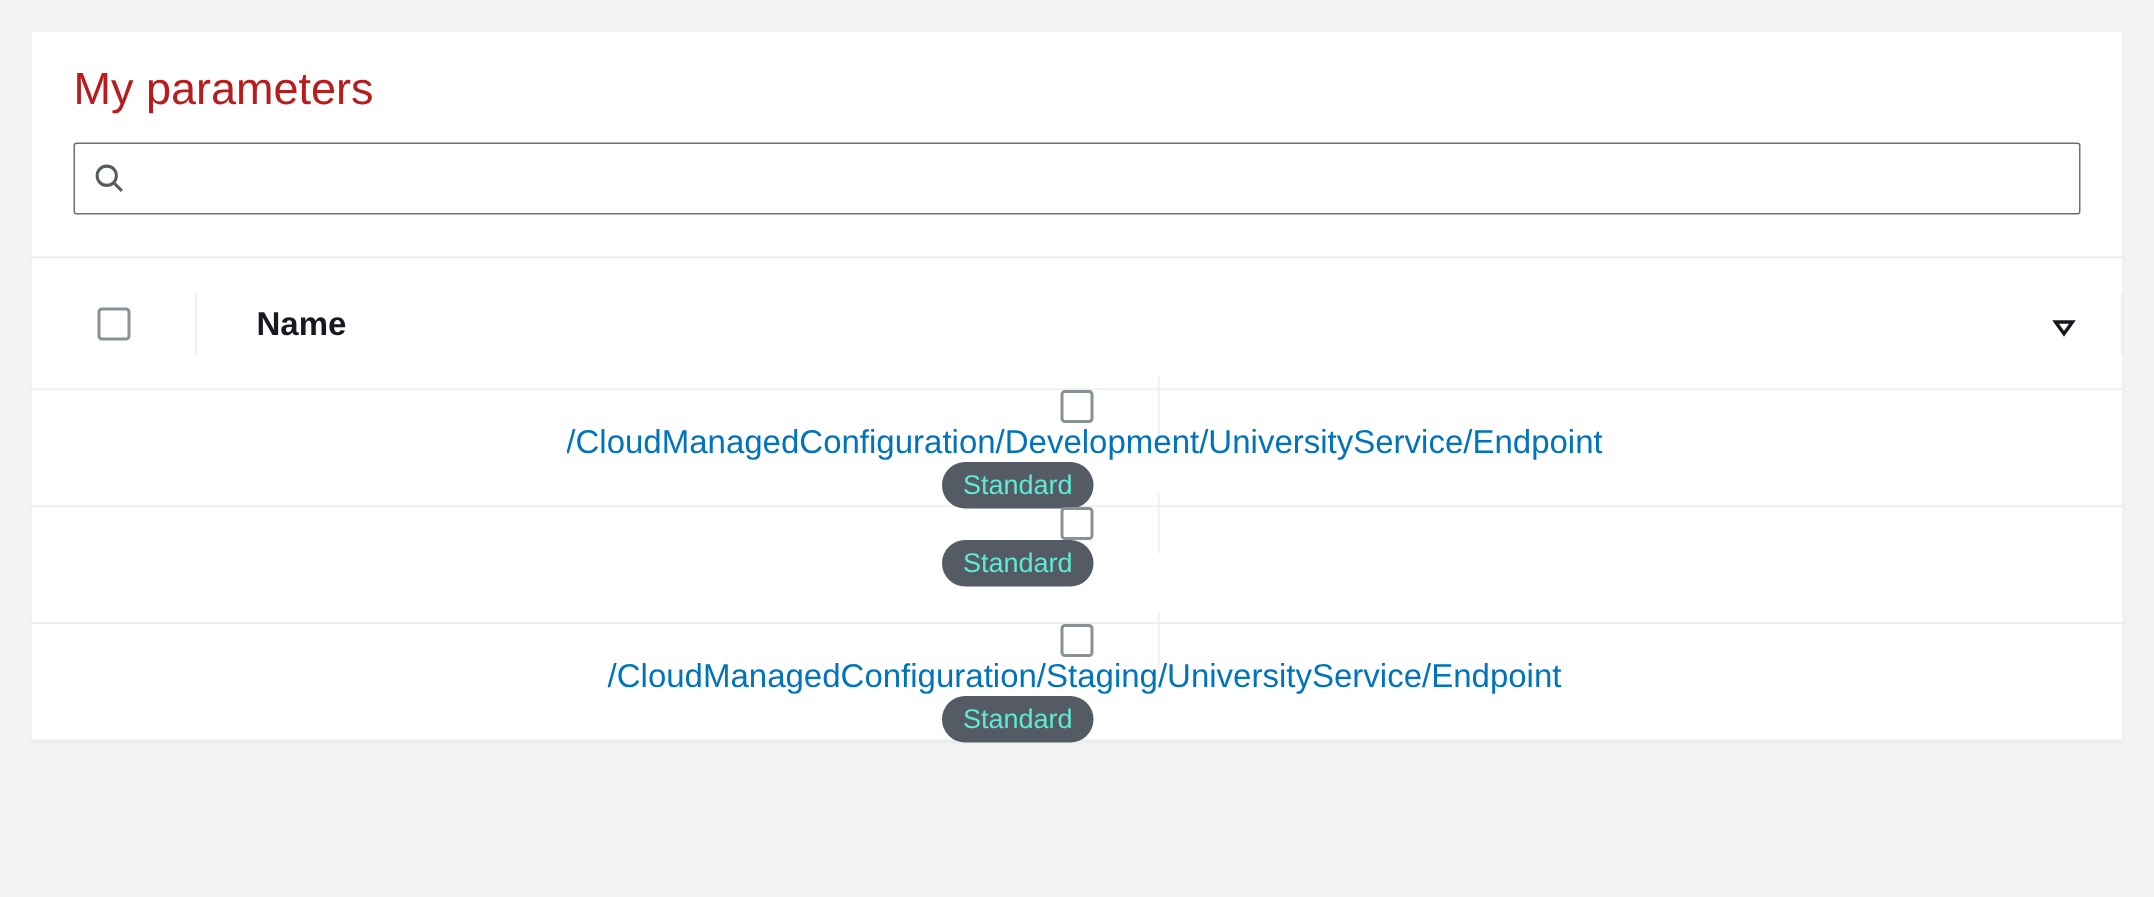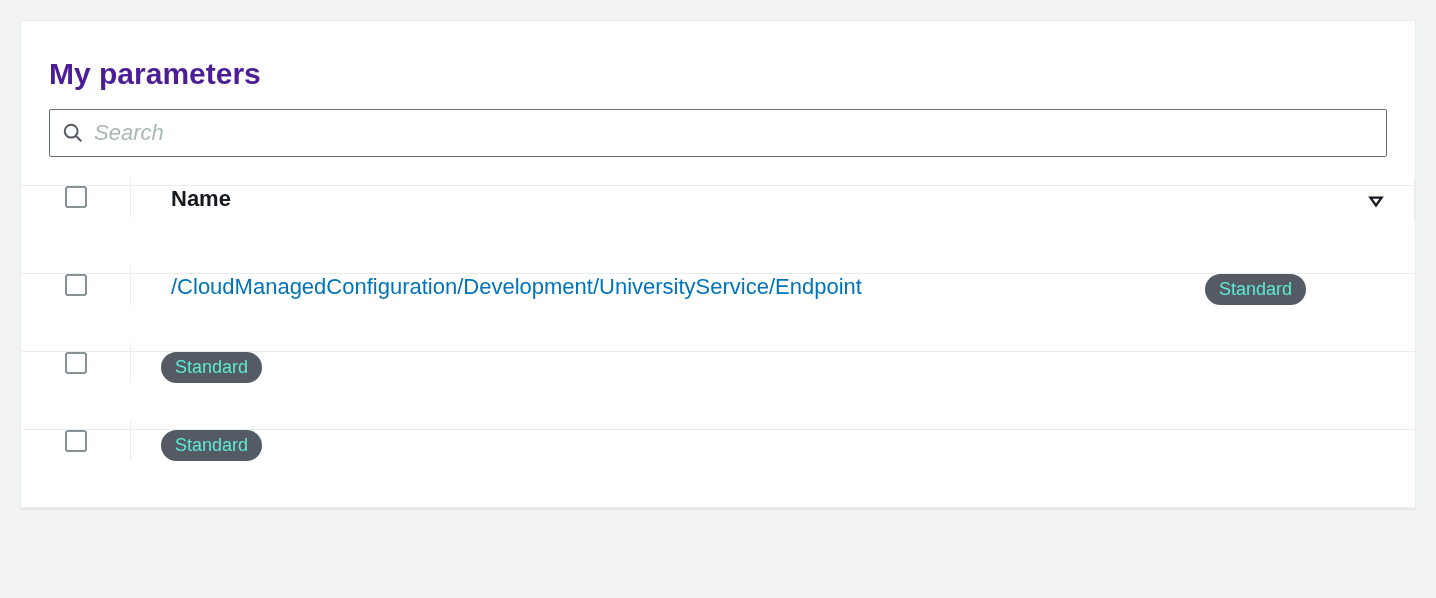--- a/index.html
+++ b/index.html
@@ -16,23 +16,22 @@
     .panel {
       background: #ffffff;
       border: 1px solid #eaeded;
       box-shadow: 0 1px 1px rgba(0,0,0,0.05);
     }
     .panel-header {
       padding: 22px 28px 18px 28px;
     }
     .panel-title {
       font-size: 30px;
-      font-weight: 700;
-      color: #4c1d95;
-      margin-top: 14px;
+      font-weight: 400;
+      color: #b91c1c;
     }
     .search-wrap {
       padding: 0 28px 28px 28px;
     }
     .search-box {
       display: flex;
       align-items: center;
       border: 1px solid #687078;
       border-radius: 2px;
       padding: 0 12px;
@@ -58,32 +57,33 @@
     .search-input::placeholder {
       color: #aab7b8;
       font-style: italic;
     }
     .table {
       width: 100%;
       border-top: 1px solid #eaeded;
     }
     .thead-row, .tbody-row {
       display: flex;
-      align-items: flex-start;
+      align-items: center;
       border-bottom: 1px solid #eaeded;
     }
     .thead-row {
       height: 88px;
       font-weight: 700;
       font-size: 22px;
       color: #16191f;
     }
     .tbody-row {
       height: 78px;
       font-size: 22px;
+      flex-direction: column;
     }
     .col-checkbox {
       width: 110px;
       flex: none;
       display: flex;
       align-items: center;
       justify-content: center;
       position: relative;
     }
     .col-checkbox::after {
@@ -173,21 +173,20 @@
   </div>
 
   <div class="search-wrap">
     <div class="search-box">
       <span class="search-icon">
         <svg viewBox="0 0 24 24" fill="none" stroke="currentColor" stroke-width="2.2">
           <circle cx="10" cy="10" r="7"></circle>
           <line x1="15.2" y1="15.2" x2="21" y2="21"></line>
         </svg>
       </span>
-      <input class="search-input" type="text" placeholder="Search" style="">
     </div>
   </div>
 
   <div class="table">
 
     <div class="thead-row">
       <div class="col-checkbox">
         <div class="checkbox"></div>
       </div>
       <div class="col-name">
@@ -218,19 +217,22 @@
       </div>
       <div class="col-tier">
         <span class="tier-badge">Standard</span>
       </div>
     </div>
 
     <div class="tbody-row">
       <div class="col-checkbox">
         <div class="checkbox"></div>
       </div>
+      <div class="col-name">
+        <a class="param-link">/CloudManagedConfiguration/Staging/UniversityService/Endpoint</a>
+      </div>
       <div class="col-tier">
         <span class="tier-badge">Standard</span>
       </div>
     </div>
 
   </div>
 </div>
 
 </body></html>

